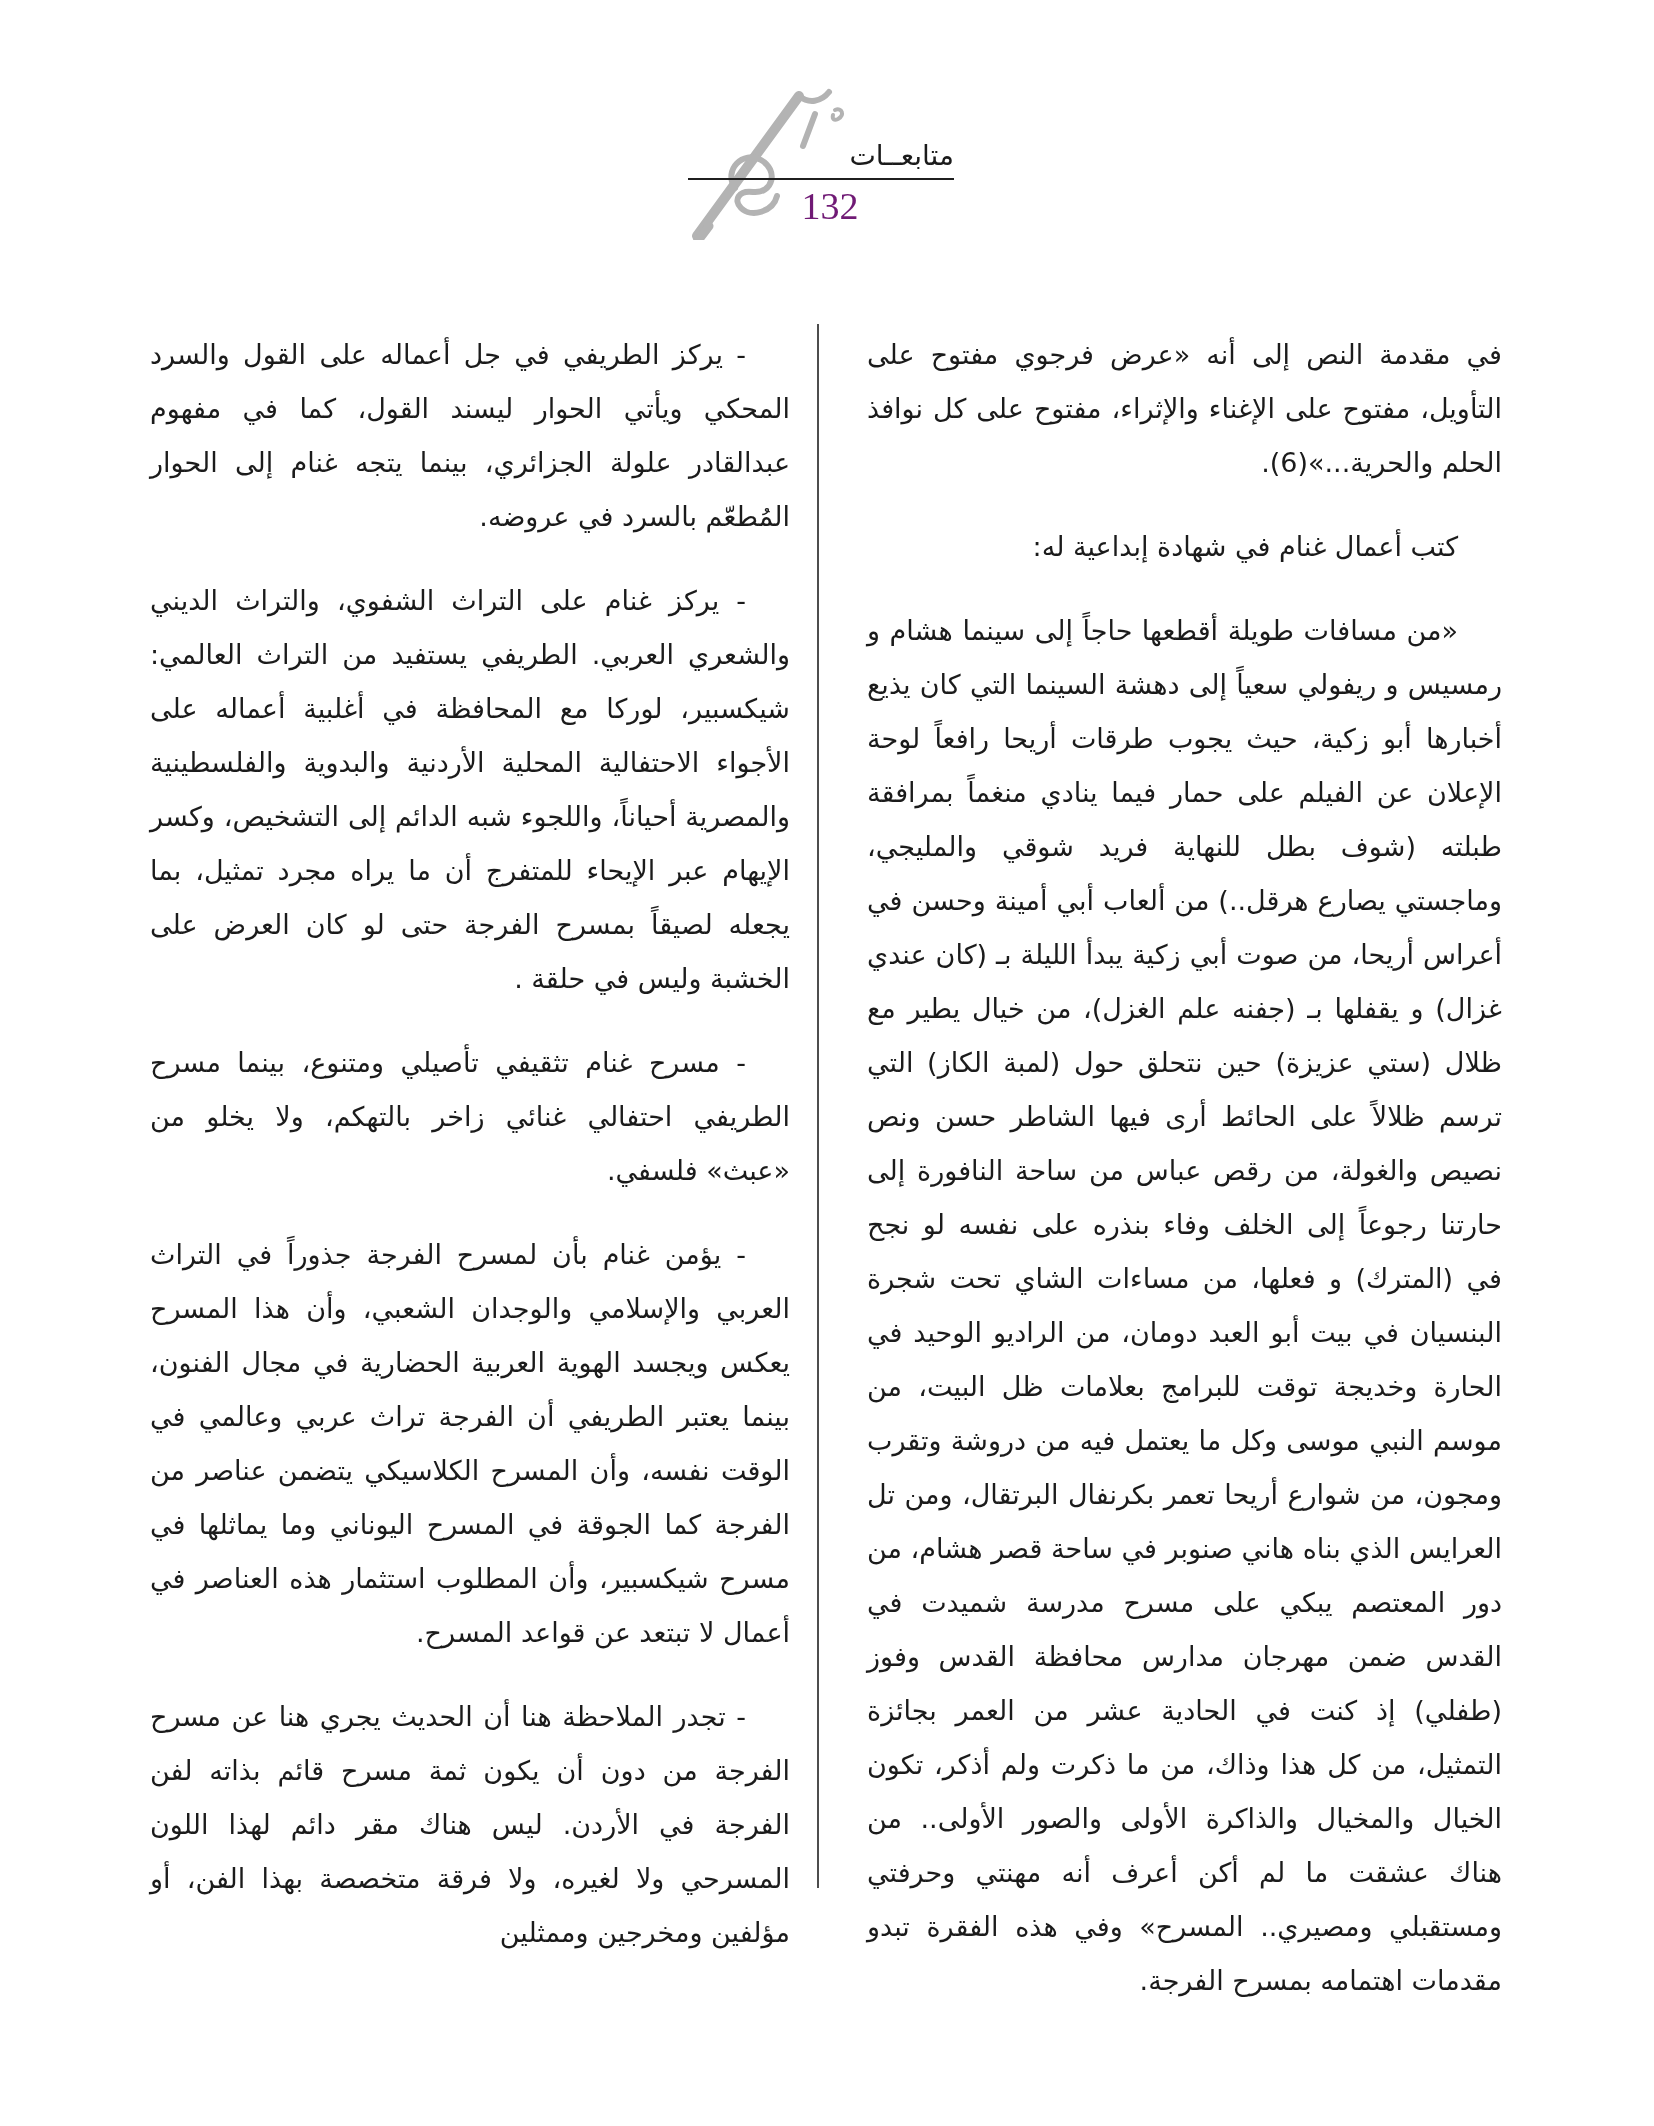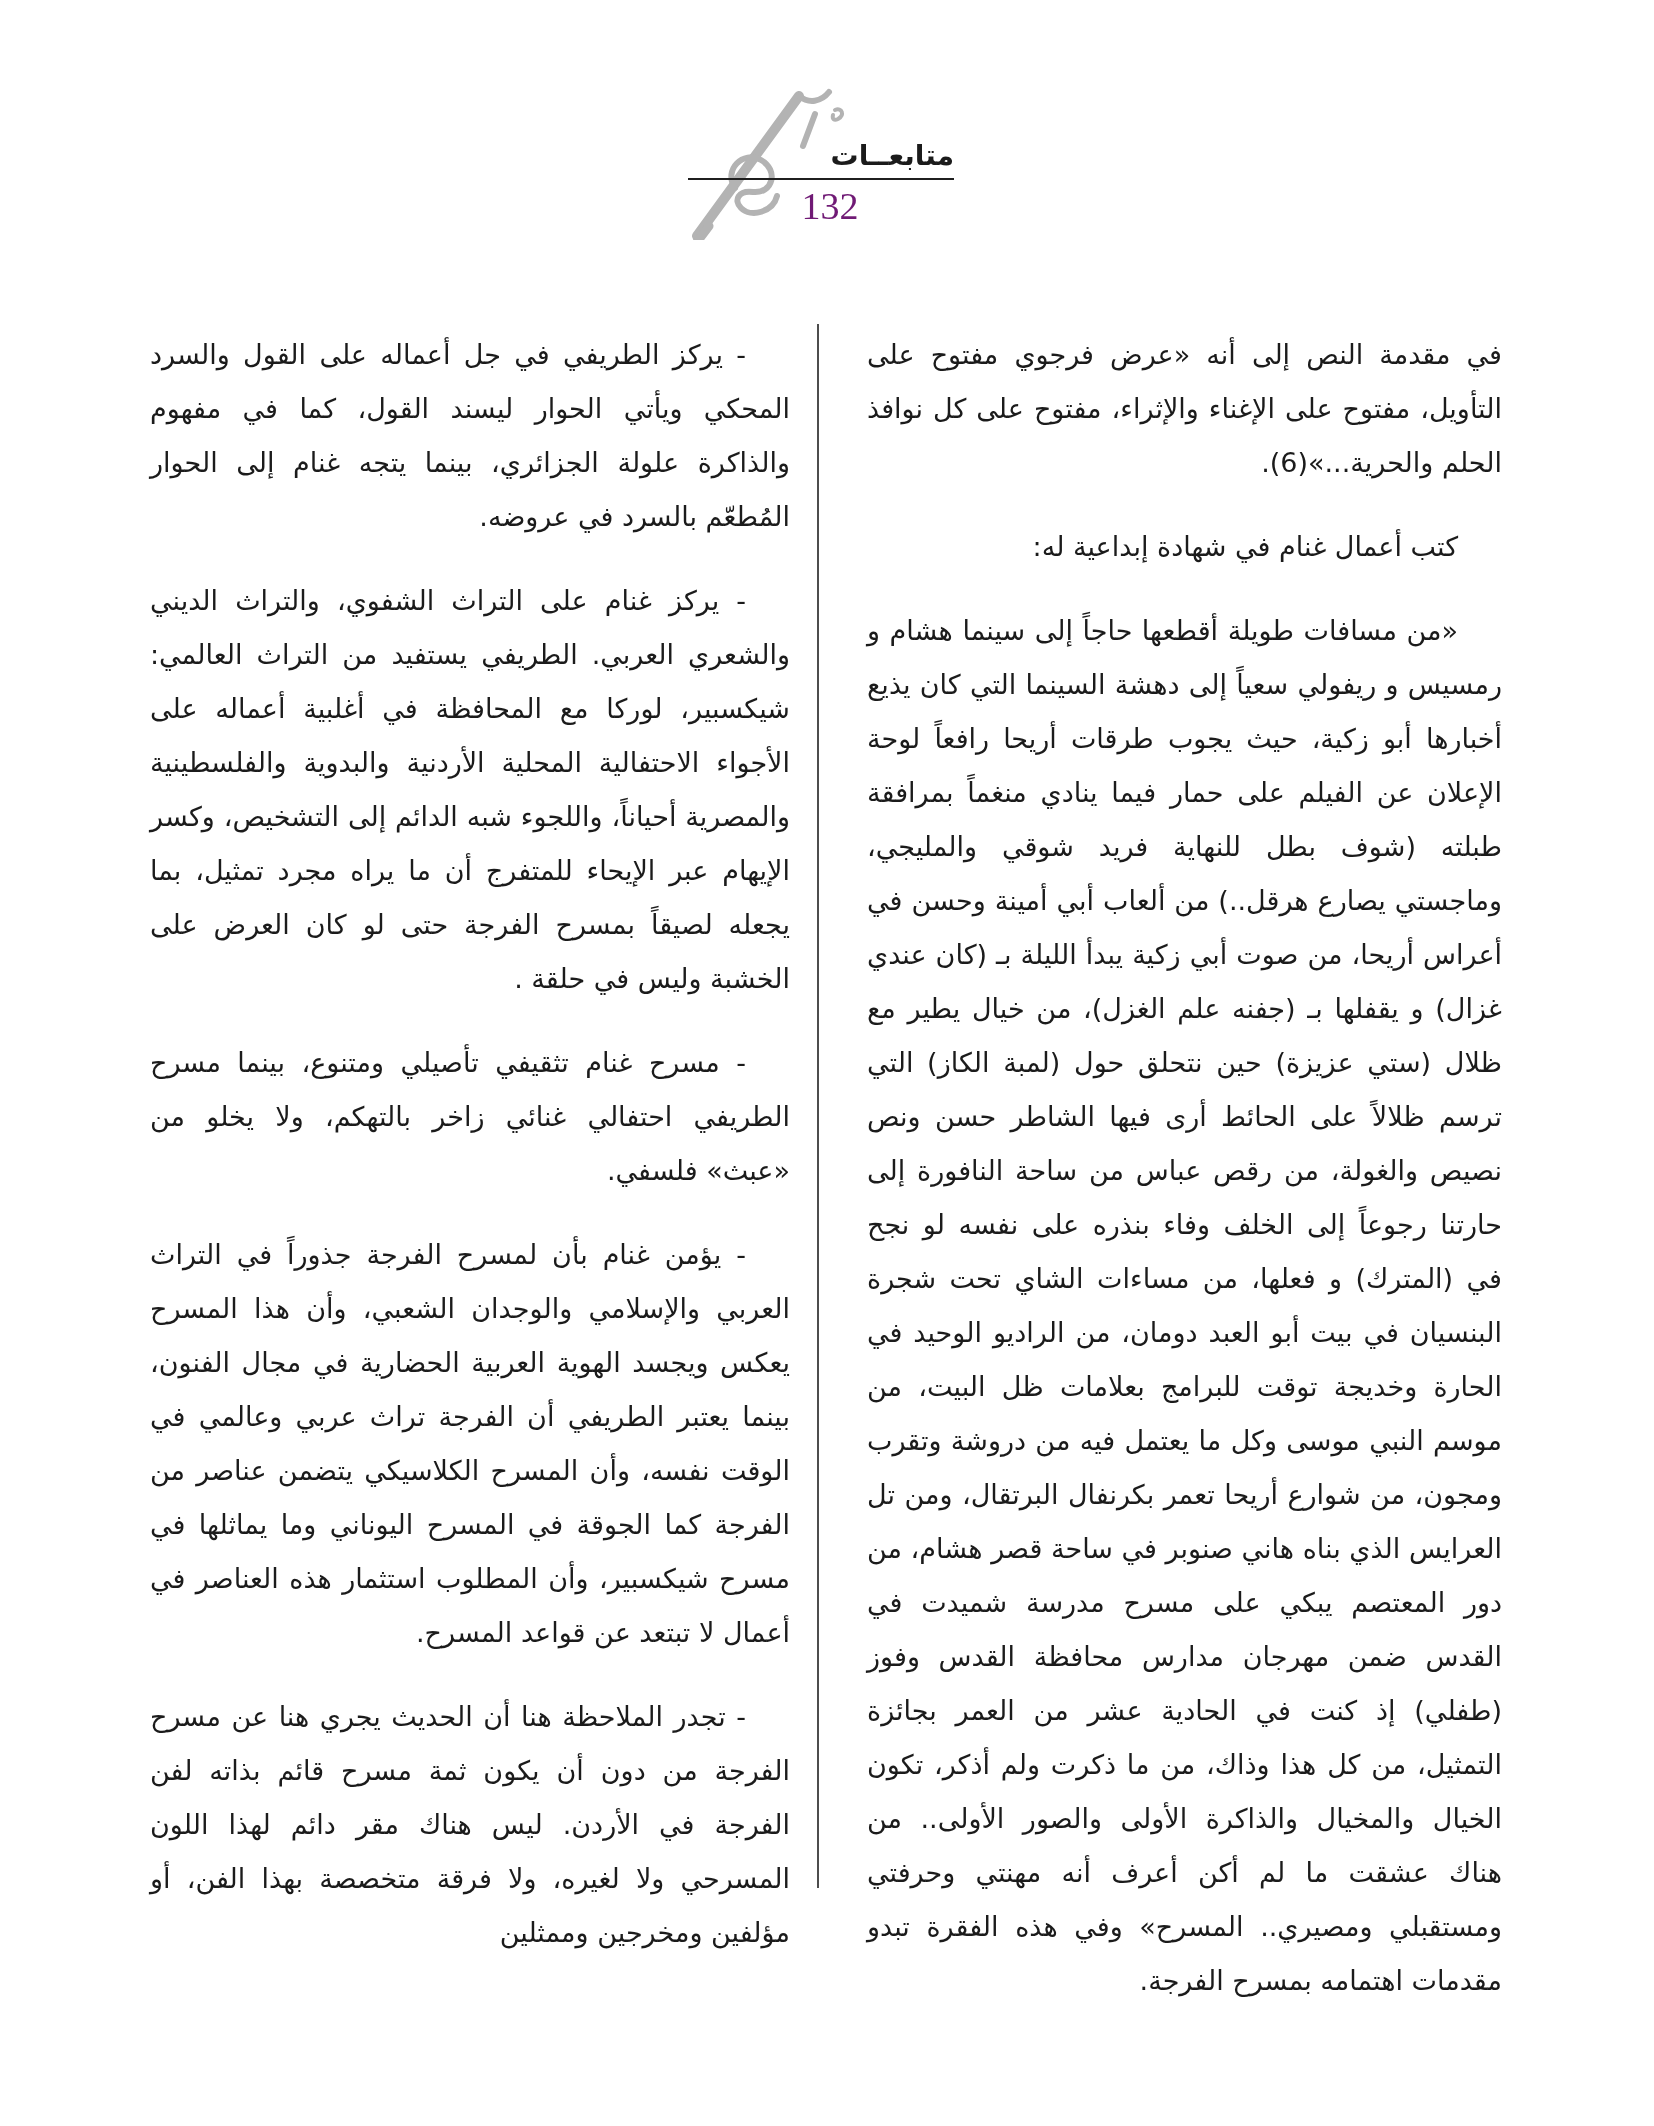--- a/index.html
+++ b/index.html
@@ -8,21 +8,21 @@
     width:1654px; height:2126px;
     background:#ffffff;
     overflow:hidden;
     font-family:"DejaVu Sans", sans-serif;
     color:#1b1b1b;
   }
   
   .logo-svg { position:absolute; left:683px; top:88px; width:172px; height:152px; }
   .section-label {
     position:absolute; top:139px; right:700px;
-    font-size:28px; font-weight:bold; letter-spacing:1px;
+    font-size:28px; font-weight:normal; letter-spacing:1px;
     white-space:nowrap; direction:rtl;
   }
   .header-rule {
     position:absolute; left:688px; top:178px;
     width:266px; height:2px; background:#1f1f1f;
   }
   .page-number {
     position:absolute; left:752px; top:184px; width:156px;
     text-align:center;
     font-family:"Liberation Serif","DejaVu Serif",serif;
@@ -70,20 +70,20 @@
 
   <div class="divider"></div>
 
   <div class="col col-right" dir="rtl">
     <p class="para no-indent">في مقدمة النص إلى أنه «عرض فرجوي مفتوح على التأويل، مفتوح على الإغناء والإثراء، مفتوح على كل نوافذ الحلم والحرية...»(6).</p>
     <p class="para">كتب أعمال غنام في شهادة إبداعية له:</p>
     <p class="para">«من مسافات طويلة أقطعها حاجاً إلى سينما هشام و رمسيس و ريفولي سعياً إلى دهشة السينما التي كان يذيع أخبارها أبو زكية، حيث يجوب طرقات أريحا رافعاً لوحة الإعلان عن الفيلم على حمار فيما ينادي منغماً بمرافقة طبلته (شوف بطل للنهاية فريد شوقي والمليجي، وماجستي يصارع هرقل..) من ألعاب أبي أمينة وحسن في أعراس أريحا، من صوت أبي زكية يبدأ الليلة بـ (كان عندي غزال) و يقفلها بـ (جفنه علم الغزل)، من خيال يطير مع ظلال (ستي عزيزة) حين نتحلق حول (لمبة الكاز) التي ترسم ظلالاً على الحائط أرى فيها الشاطر حسن ونص نصيص والغولة، من رقص عباس من ساحة النافورة إلى حارتنا رجوعاً إلى الخلف وفاء بنذره على نفسه لو نجح في (المترك) و فعلها، من مساءات الشاي تحت شجرة البنسيان في بيت أبو العبد دومان، من الراديو الوحيد في الحارة وخديجة توقت للبرامج بعلامات ظل البيت، من موسم النبي موسى وكل ما يعتمل فيه من دروشة وتقرب ومجون، من شوارع أريحا تعمر بكرنفال البرتقال، ومن تل العرايس الذي بناه هاني صنوبر في ساحة قصر هشام، من دور المعتصم يبكي على مسرح مدرسة شميدت في القدس ضمن مهرجان مدارس محافظة القدس وفوز (طفلي) إذ كنت في الحادية عشر من العمر بجائزة التمثيل، من كل هذا وذاك، من ما ذكرت ولم أذكر، تكون الخيال والمخيال والذاكرة الأولى والصور الأولى.. من هناك عشقت ما لم أكن أعرف أنه مهنتي وحرفتي ومستقبلي ومصيري.. المسرح» وفي هذه الفقرة تبدو مقدمات اهتمامه بمسرح الفرجة.</p>
   </div>
 
   <div class="col col-left" dir="rtl">
-    <p class="para">- يركز الطريفي في جل أعماله على القول والسرد المحكي ويأتي الحوار ليسند القول، كما في مفهوم والذاكرة علولة الجزائري، بينما يتجه غنام إلى الحوار المُطعّم بالسرد في عروضه.</p>
+    <p class="para">- يركز الطريفي في جل أعماله على القول والسرد المحكي ويأتي الحوار ليسند القول، كما في مفهوم عبدالقادر علولة الجزائري، بينما يتجه غنام إلى الحوار المُطعّم بالسرد في عروضه.</p>
     <p class="para">- يركز غنام على التراث الشفوي، والتراث الديني والشعري العربي. الطريفي يستفيد من التراث العالمي: شيكسبير، لوركا مع المحافظة في أغلبية أعماله على الأجواء الاحتفالية المحلية الأردنية والبدوية والفلسطينية والمصرية أحياناً، واللجوء شبه الدائم إلى التشخيص، وكسر الإيهام عبر الإيحاء للمتفرج أن ما يراه مجرد تمثيل، بما يجعله لصيقاً بمسرح الفرجة حتى لو كان العرض على الخشبة وليس في حلقة .</p>
     <p class="para">- مسرح غنام تثقيفي تأصيلي ومتنوع، بينما مسرح الطريفي احتفالي غنائي زاخر بالتهكم، ولا يخلو من «عبث» فلسفي.</p>
     <p class="para">- يؤمن غنام بأن لمسرح الفرجة جذوراً في التراث العربي والإسلامي والوجدان الشعبي، وأن هذا المسرح يعكس ويجسد الهوية العربية الحضارية في مجال الفنون، بينما يعتبر الطريفي أن الفرجة تراث عربي وعالمي في الوقت نفسه، وأن المسرح الكلاسيكي يتضمن عناصر من الفرجة كما الجوقة في المسرح اليوناني وما يماثلها في مسرح شيكسبير، وأن المطلوب استثمار هذه العناصر في أعمال لا تبتعد عن قواعد المسرح.</p>
     <p class="para">- تجدر الملاحظة هنا أن الحديث يجري هنا عن مسرح الفرجة من دون أن يكون ثمة مسرح قائم بذاته لفن الفرجة في الأردن. ليس هناك مقر دائم لهذا اللون المسرحي ولا لغيره، ولا فرقة متخصصة بهذا الفن، أو مؤلفين ومخرجين وممثلين</p>
   </div>
 
 </div>
 
 </body></html>

